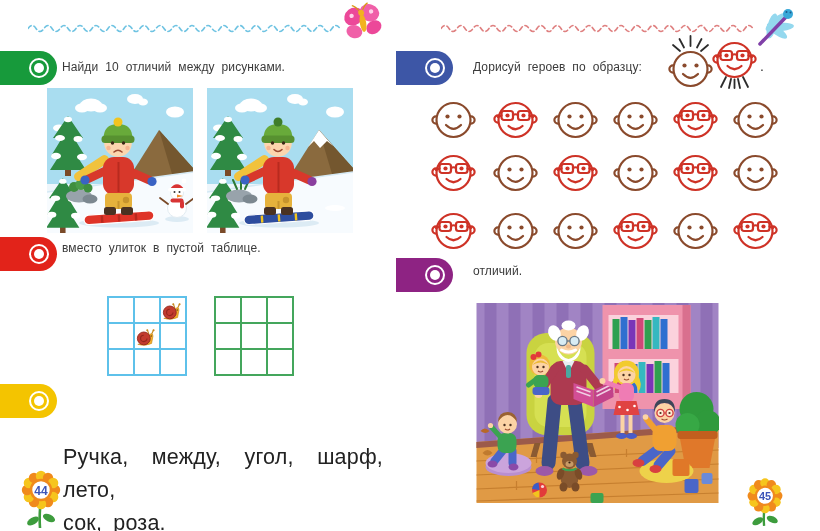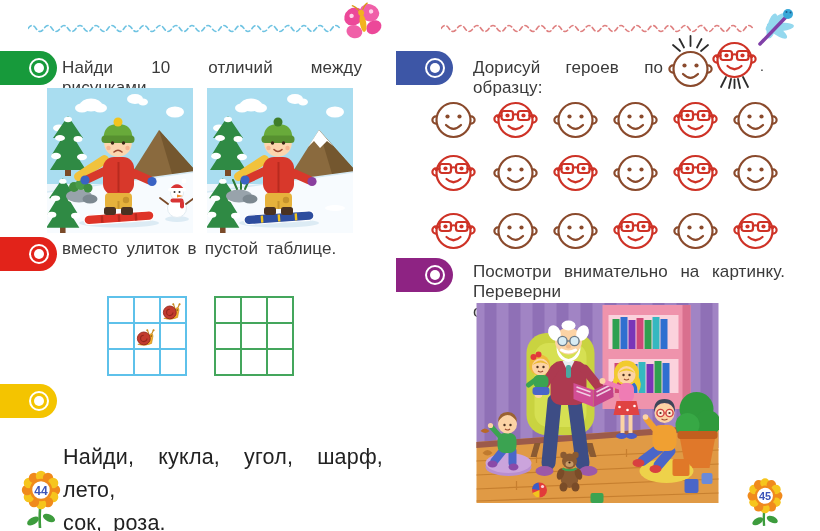--- a/index.html
+++ b/index.html
@@ -7,21 +7,21 @@
         font-family:"Liberation Sans","DejaVu Sans",sans-serif;}
   .page{position:absolute;top:0;width:410px;height:531px;}
   .abs{position:absolute;}
   
   .tab{position:absolute;left:0;width:57px;height:34px;border-radius:0 17px 17px 0;}
   .tab .ring{position:absolute;right:8px;top:50%;transform:translateY(-50%);
              width:20px;height:20px;border:2.4px solid #fff;border-radius:50%;
              box-sizing:border-box;display:flex;align-items:center;justify-content:center;}
   .tab .ring::after{content:"";width:10px;height:10px;background:#fff;border-radius:50%;}
   
-  .tlines{position:absolute;color:#3a3a3a;font-size:17px;line-height:19.8px;
+  .tlines{position:absolute;color:#3a3a3a;font-size:12px;line-height:19.8px;
           letter-spacing:0.1px;word-spacing:3.5px;}
   .tlines .ln{text-align:justify;text-align-last:justify;}
   .tlines .ln:last-child{text-align-last:left;}
   .word-list{position:absolute;color:#222;font-size:21.5px;line-height:33px;
              letter-spacing:0.2px;word-spacing:5px;}
   .word-list .ln{text-align:justify;text-align-last:justify;}
   .word-list .ln:last-child{text-align-last:left;}
   
   .mgrid{position:absolute;display:grid;grid-template-columns:repeat(3,24.5px);
          grid-auto-rows:24.5px;gap:1.5px;padding:1.5px;}
@@ -269,21 +269,21 @@
         <div class="cell"></div>
         <div class="cell"></div>
         <div class="cell"></div>
       </div>
 
     <div class="tab" style="top: 384px; background: rgb(244, 196, 0);">
         <span class="ring"></span>
       </div>
 
     <div class="word-list" style="left:63px;top:441px;width:320px">
-        <div class="ln">Найди, кукла, угол, шарф, лето,</div>
+        <div class="ln">Ручка, между, угол, шарф, лето,</div>
         <div class="ln">сок, роза.</div>
       </div>
 
     <svg class="abs" style="left:14px;top:466px" viewBox="0 0 54 66" width="54" height="66">
       <path d="M27,34 Q25,48 26,62" stroke="#3d9c3d" stroke-width="2.6" fill="none"></path>
       <ellipse cx="19" cy="55" rx="6.5" ry="3.5" fill="#3d9c3d" transform="rotate(-30 19 55)"></ellipse>
       <ellipse cx="35" cy="52" rx="6.5" ry="3.5" fill="#3d9c3d" transform="rotate(25 35 52)"></ellipse>
       <g>
         <circle cx="41" cy="24" r="5.2" fill="#f08a1c"></circle>
           <circle cx="39.1" cy="31" r="5.2" fill="#f6c51d"></circle>
@@ -590,21 +590,20 @@
             </g>
     <circle cx="14.5" cy="20.5" r="2.1" fill="#ce3226"></circle>
             <circle cx="30.5" cy="20.5" r="2.1" fill="#ce3226"></circle>
           </svg></div>
       </div>
 
     <div class="tab" style="top: 258px; background: rgb(142, 35, 131);">
         <span class="ring"></span>
       </div>
     <div class="tlines" style="left:77px;top:262px;width:312px">
-        <div class="ln">Посмотри внимательно на картинку. Переверни</div>
         <div class="ln">отличий.</div>
       </div>
 
     <svg class="abs" style="left:80px;top:303px" viewBox="0 0 242 200" width="243" height="200">
       <rect width="242" height="145" fill="#a184c4"></rect>
       <g fill="#8f70b6">
         <rect x="8" width="12" height="145"></rect>
           <rect x="32" width="12" height="145"></rect>
         <rect x="56" width="12" height="145"></rect>
           <rect x="80" width="12" height="145"></rect>

